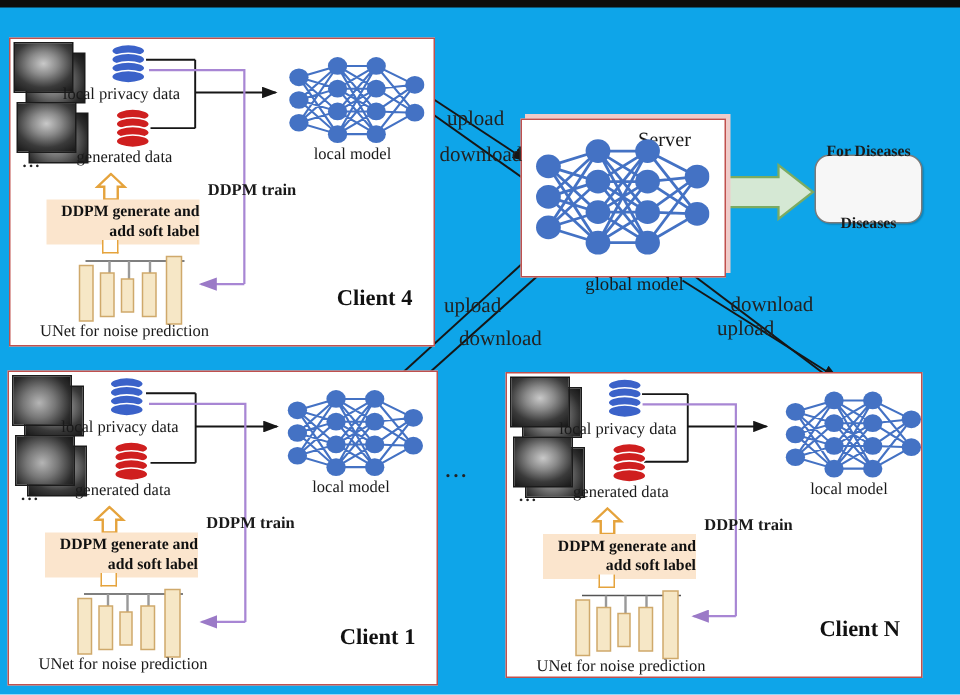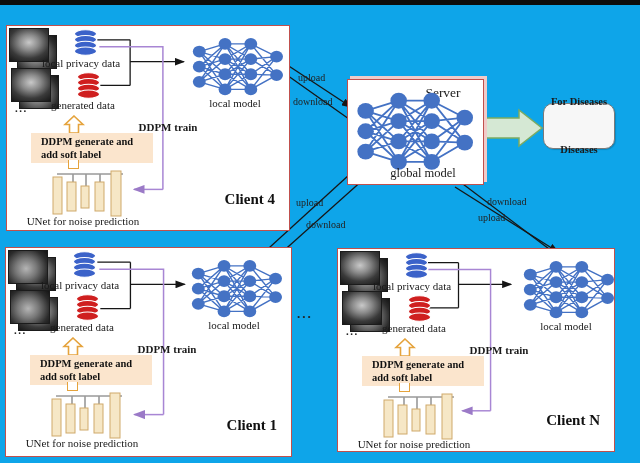--- a/index.html
+++ b/index.html
@@ -6,39 +6,39 @@
   .canvas{position:relative;width:640px;height:463px;background:#0ea5e9;overflow:hidden;
           font-family:"Liberation Serif","DejaVu Serif",serif;color:#1a1a1a;}
   .toprule{position:absolute;left:0;top:0;width:640px;height:5px;background:#0d0d0d;}
   .client{position:absolute;border:1.6px solid #c0504d;background:#fff;box-sizing:border-box;}
   .serverbox{position:absolute;border:1.8px solid #c0504d;background:#fff;box-sizing:border-box;
              box-shadow:3px -3px 0 #f0cbc9;}
   .lbl{position:absolute;font-size:11px;line-height:1.2;text-align:center;white-space:nowrap;color:#1a1a1a;}
   .bold{font-weight:bold;}
   .cname{position:absolute;right:14px;bottom:22px;font-size:15px;font-weight:bold;color:#111;}
   .server-title{position:absolute;right:10px;top:5px;font-size:13.5px;width:60px;text-align:center;}
-  .gmodel{position:absolute;left:20px;top:86px;width:110px;font-size:12.5px;text-align:center;}
+  .gmodel{position:absolute;left:20px;top:102px;width:110px;font-size:12.5px;text-align:center;}
   .xr{position:absolute;width:40px;height:34px;border:1px solid #1b1b1b;box-sizing:border-box;}
   .xr.a{background:radial-gradient(85% 80% at 50% 42%, #c9c9c9 0%, #8a8a8a 30%, #3a3a3a 62%, #101010 100%);}
   .xr.b{background:radial-gradient(80% 90% at 45% 55%, #b5b5b5 0%, #777777 35%, #2c2c2c 70%, #0c0c0c 100%);}
   .db{position:absolute;width:25px;height:27px;}
   .dots{position:absolute;font-size:11px;font-weight:bold;letter-spacing:1.5px;color:#222;}
   .bigdots{position:absolute;left:297px;top:306px;font-size:13px;font-weight:bold;letter-spacing:2px;color:#222;}
   .uparr{position:absolute;width:22px;height:19px;}
-  .ddpm{position:absolute;background:#fbe5cd;text-align:left;font-weight:bold;font-size:10.5px;
-        line-height:13px;padding:2px 10px;color:#111;}
+  .ddpm{position:absolute;background:#fbe5cd;text-align:right;font-weight:bold;font-size:10.5px;
+        line-height:13px;padding:2px 0;color:#111;}
   .ddpm span{display:block;}
   .stub{position:absolute;width:11px;height:9px;background:#fff;border:1.6px solid #e5a33c;border-top:0;box-sizing:border-box;}
   .unet{position:absolute;width:78px;height:50px;}
   .net{position:absolute;}
   .cwires{position:absolute;left:0;top:0;width:100%;height:100%;pointer-events:none;}
   .gwires{position:absolute;left:0;top:0;pointer-events:none;}
   .blk{stroke:#161616;stroke-width:1.3;fill:none;}
   .pur{stroke:#a886d4;stroke-width:1.5;fill:none;}
-  .edge{position:absolute;font-size:10px;color:#222;white-space:nowrap;}
+  .edge{position:absolute;font-size:14px;color:#222;white-space:nowrap;}
   .diag{position:absolute;border:1.4px solid #7a7a7a;border-radius:10px;background:#f7f7f7;
         display:flex;flex-direction:column;align-items:center;justify-content:center;
         font-weight:bold;font-size:10.5px;line-height:1.35;box-shadow:1px 1px 1px rgba(0,0,0,.18);text-align:center;gap:34px;}
 </style>
 </head>
 <body>
 
 <div class="canvas">
   <div class="toprule"></div>
 

